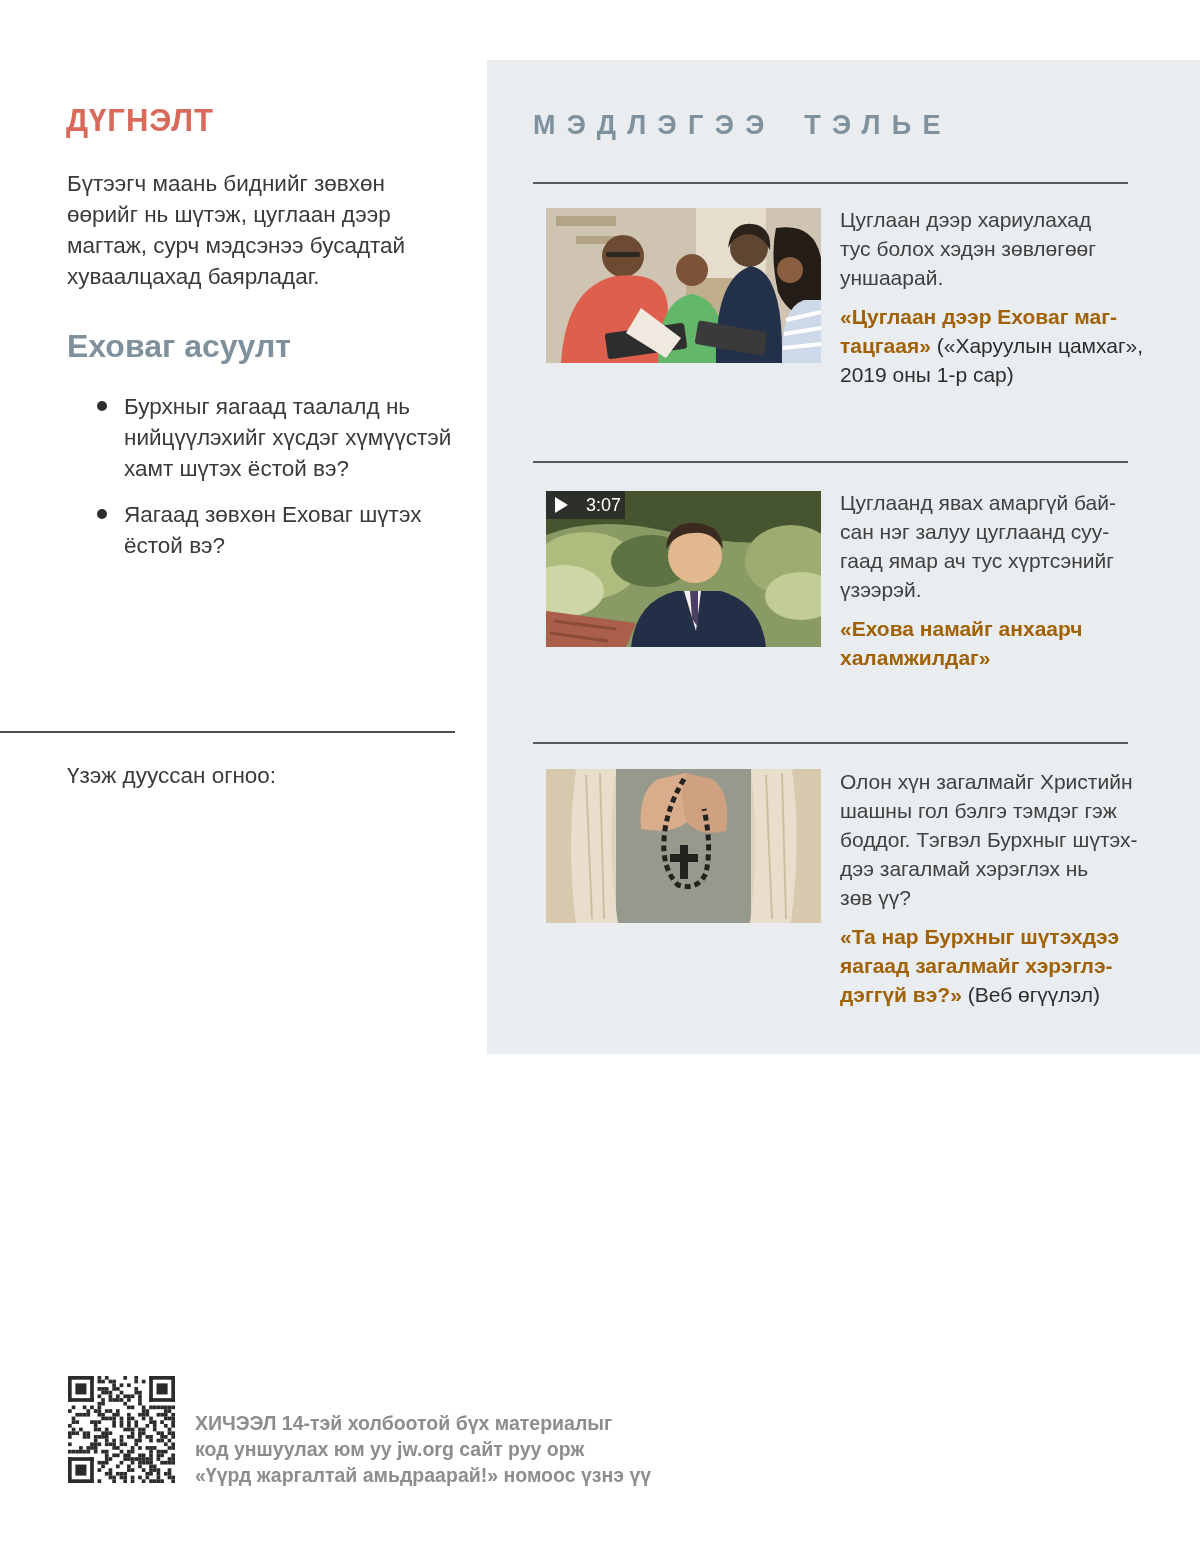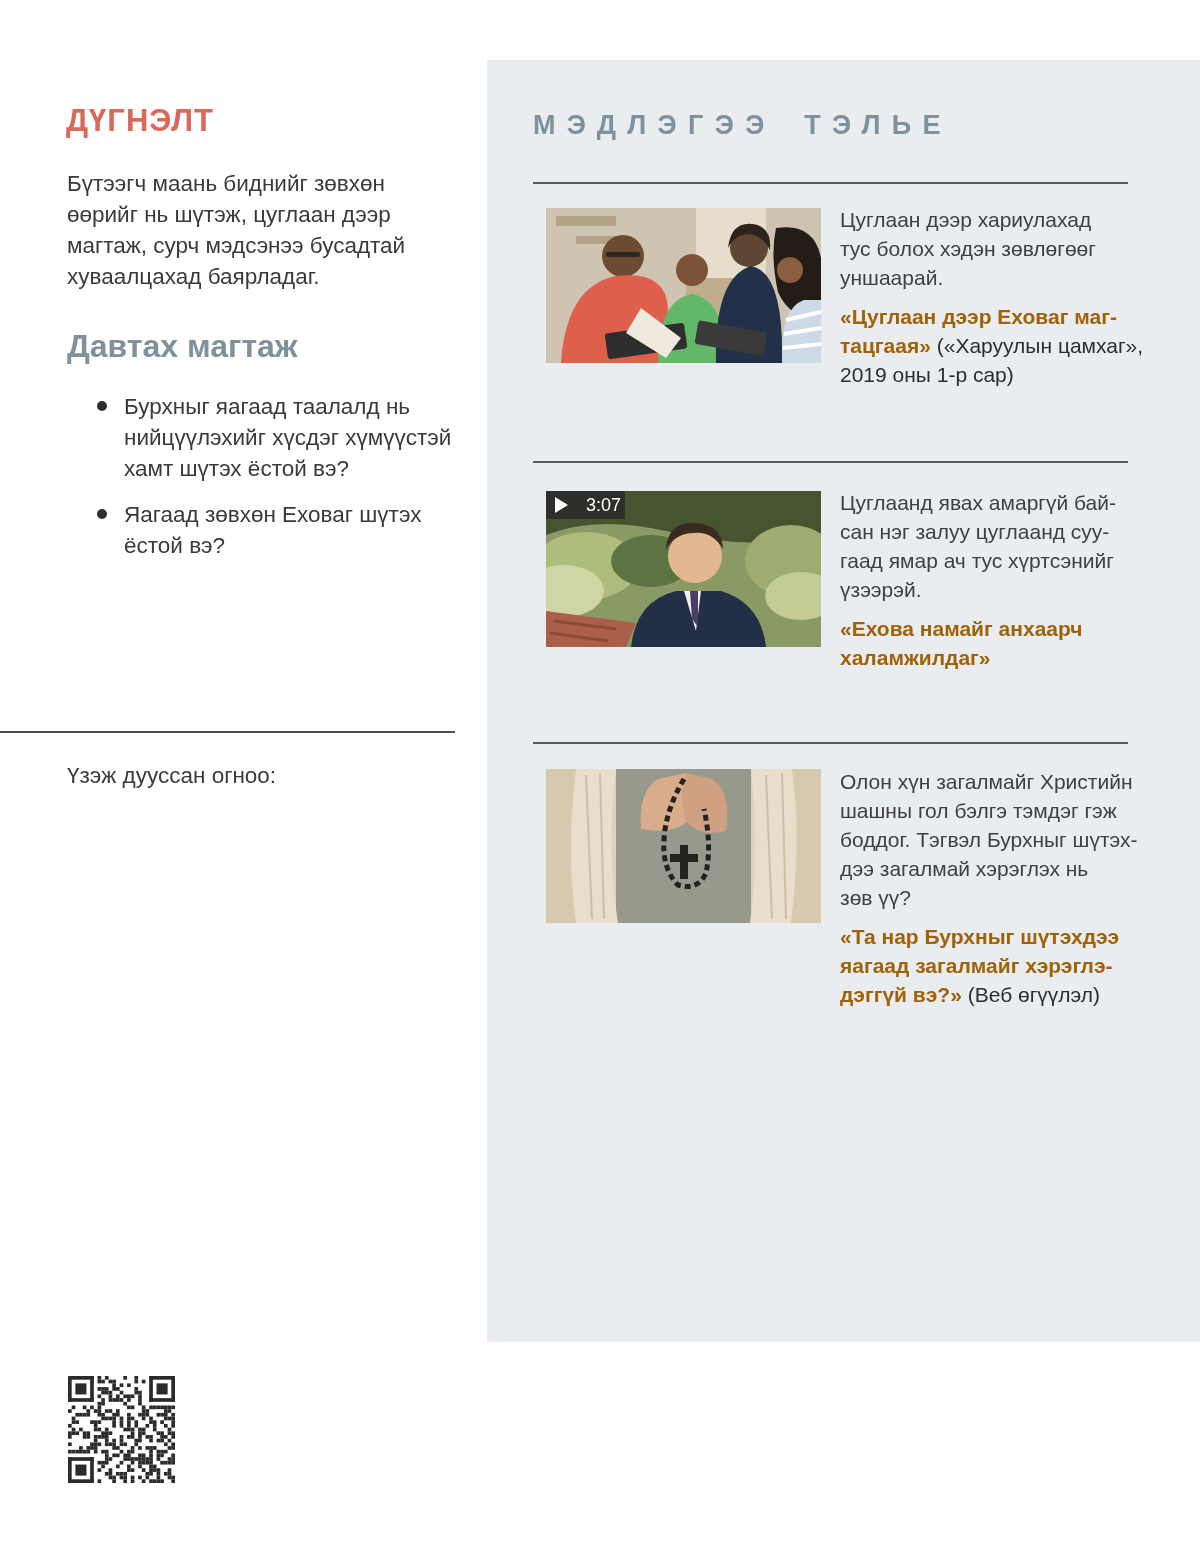--- a/index.html
+++ b/index.html
@@ -16,21 +16,21 @@
   .bullets{left:67px;top:391px;width:390px;}
   .bullet-row{display:flex;margin-bottom:15px;}
   .bullet-dot{width:10px;height:10px;border-radius:50%;background:#2e2e2e;margin:10px 17px 0 30px;flex:0 0 auto;}
   .rule-left{left:0;top:731px;width:455px;height:2px;background:#4e4e4e;}
   .goal-box{left:0;top:845px;width:455px;height:498px;background:#f1ebe6;}
   .goal-line{position:absolute;left:67px;width:388px;height:4px;background:#ffffff;}
   .chk{position:absolute;left:67px;width:22px;height:22px;background:#ffffff;}
   .chk-label{position:absolute;left:103px;font-size:22.5px;color:#3a3a3a;}
 
   
-  .panel{left:487px;top:60px;width:713px;height:1282px;background:#e9edf0;}
+  .panel{left:487px;top:60px;width:713px;height:994px;background:#e9edf0;}
   .panel-head{position:absolute;left:46px;top:50px;font-size:27px;font-weight:700;color:#7e919c;letter-spacing:0.42em;word-spacing:0.35em;}
   .divider{position:absolute;left:46px;width:595px;height:2px;background:#555a5e;}
   .thumb{position:absolute;left:59px;width:275px;height:155px;overflow:hidden;}
   .thumb svg{display:block;}
   .rt{position:absolute;left:353px;width:310px;}
   .rt-body{margin:0;font-size:21px;line-height:29px;color:#404040;white-space:pre-line;}
   .rt-title{margin:10px 0 0 0;font-size:21px;line-height:29px;color:#2d2d2d;white-space:pre-line;}
   .rt-title strong{color:#a16207;font-weight:700;}
   .badge{position:absolute;left:0;top:0;width:79px;height:28px;background:rgba(42,42,42,0.88);display:flex;align-items:center;}
   .play-tri{width:0;height:0;border-left:13px solid #ffffff;border-top:8px solid transparent;border-bottom:8px solid transparent;margin-left:9px;}
@@ -45,21 +45,21 @@
 
 <div id="page">
 
   <div class="abs h-red" style="left:66px;top:103px;text-align:center;">ДҮГНЭЛТ</div>
 
   <div class="abs body-text" style="left:67px;top:168px;width:400px;">Бүтээгч маань биднийг зөвхөн
 өөрийг нь шүтэж, цуглаан дээр
 магтаж, сурч мэдсэнээ бусадтай
 хуваалцахад баярладаг.</div>
 
-  <div class="abs h-gray" style="left:67px;top:328px;font-size:32px;">Давтах магтаж</div>
+  <div class="abs h-gray" style="left:67px;top:328px;font-size:32px;">Еховаг асуулт</div>
 
   <div class="abs bullets">
     <div class="bullet-row">
         <span class="bullet-dot"></span>
         <span class="body-text">Бурхныг яагаад таалалд нь
 нийцүүлэхийг хүсдэг хүмүүстэй
 хамт шүтэх ёстой вэ?</span>
       </div>
     <div class="bullet-row">
         <span class="bullet-dot"></span>
@@ -479,14 +479,17 @@
         <rect x="22" y="0" width="1" height="7" fill="#2b2b2b"></rect>
         <rect x="28" y="0" width="1" height="7" fill="#2b2b2b"></rect>
         <rect x="24" y="2" width="3" height="3" fill="#2b2b2b"></rect>
         <rect x="0" y="22" width="7" height="1" fill="#2b2b2b"></rect>
         <rect x="0" y="28" width="7" height="1" fill="#2b2b2b"></rect>
         <rect x="0" y="22" width="1" height="7" fill="#2b2b2b"></rect>
         <rect x="6" y="22" width="1" height="7" fill="#2b2b2b"></rect>
         <rect x="2" y="24" width="3" height="3" fill="#2b2b2b"></rect>
       </svg>
   </div>
+  <div class="abs footer-text">ХИЧЭЭЛ 14-тэй холбоотой бүх материалыг
+код уншуулах юм уу jw.org сайт руу орж
+«Үүрд жаргалтай амьдраарай!» номоос үзнэ үү</div>
 
 </div>
 
 </body></html>

